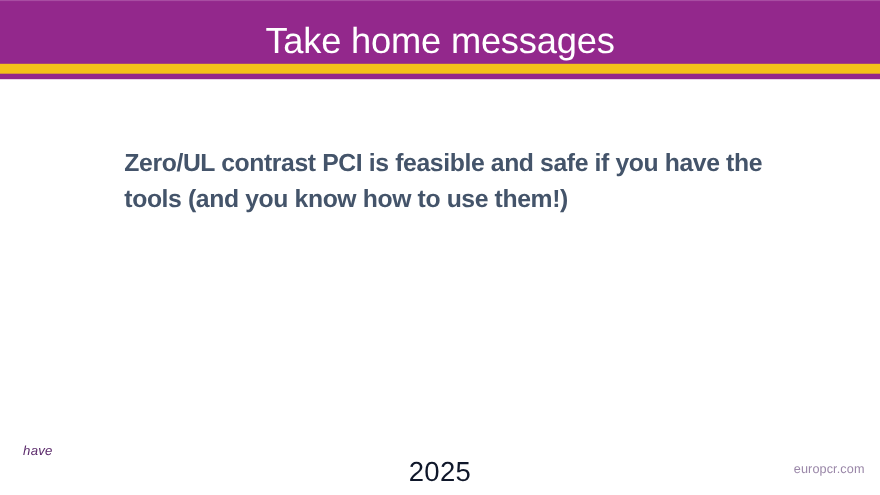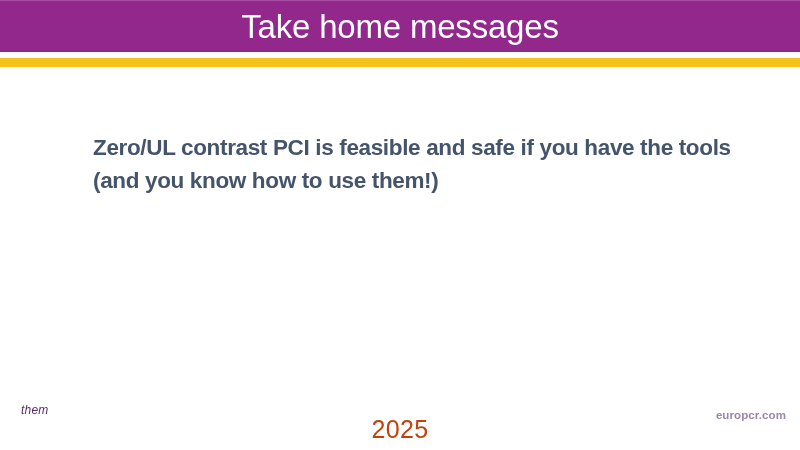--- a/index.html
+++ b/index.html
@@ -22,21 +22,21 @@
     height: 450px;
     background: #ffffff;
   }
 
   
   #title-band {
     position: absolute;
     left: 0;
     top: 0;
     width: 800px;
-    height: 52px;
+    height: 72px;
     background: #93288c;
     box-sizing: border-box;
     border-top: 1px solid #a84da2;
     display: flex;
     align-items: center;
     justify-content: center;
   }
   #title-text {
     color: #ffffff;
     font-family: "Liberation Sans", sans-serif;
@@ -63,20 +63,21 @@
     top: 131px;
     width: 640px;
   }
   .para {
     color: #44546a;
     font-family: "Liberation Sans", sans-serif;
     font-weight: bold;
     font-size: 22.5px;
     line-height: 33px;
     letter-spacing: -0.35px;
+    margin-left: 20px;
   }
   #para-2 {
     margin-top: 81px;
   }
 
   
   #logo {
     position: absolute;
     left: 19px;
     top: 404px;
@@ -103,56 +104,56 @@
   }
   .logo-p, .logo-r { color: #5b2a6b; }
   .logo-c { color: #9b3f96; }
 
   #year {
     position: absolute;
     left: 0;
     top: 415px;
     width: 800px;
     text-align: center;
-    color: #c2410c;
+    color: #0f172a;
     font-family: "Liberation Sans", sans-serif;
     font-size: 25px;
     font-weight: 400;
     letter-spacing: 0.3px;
     line-height: 28px;
   }
 
   #site {
     position: absolute;
     right: 14px;
-    top: 408px;
+    top: 420px;
     color: #9a87a8;
     font-family: "Liberation Sans", sans-serif;
     font-size: 11.5px;
-    font-weight: 700;
+    font-weight: 400;
     line-height: 14px;
     letter-spacing: 0.1px;
   }
 </style>
 </head>
 <body>
 
 <div id="slide">
 
   <div id="title-band">
     <div id="title-text">Take home messages</div>
   </div>
 
   <div id="accent-band"></div>
 
   <div id="body-area">
     <div class="para" id="para-1">Zero/UL contrast PCI is feasible and safe if you have the tools (and you know how to use them!)</div>
   </div>
 
   <div id="logo">
-    <div id="logo-euro">them</div>
+    <div id="logo-euro">have</div>
   </div>
 
   <div id="year">2025</div>
 
   <div id="site">europcr.com</div>
 
 </div>
 
 </body></html>

